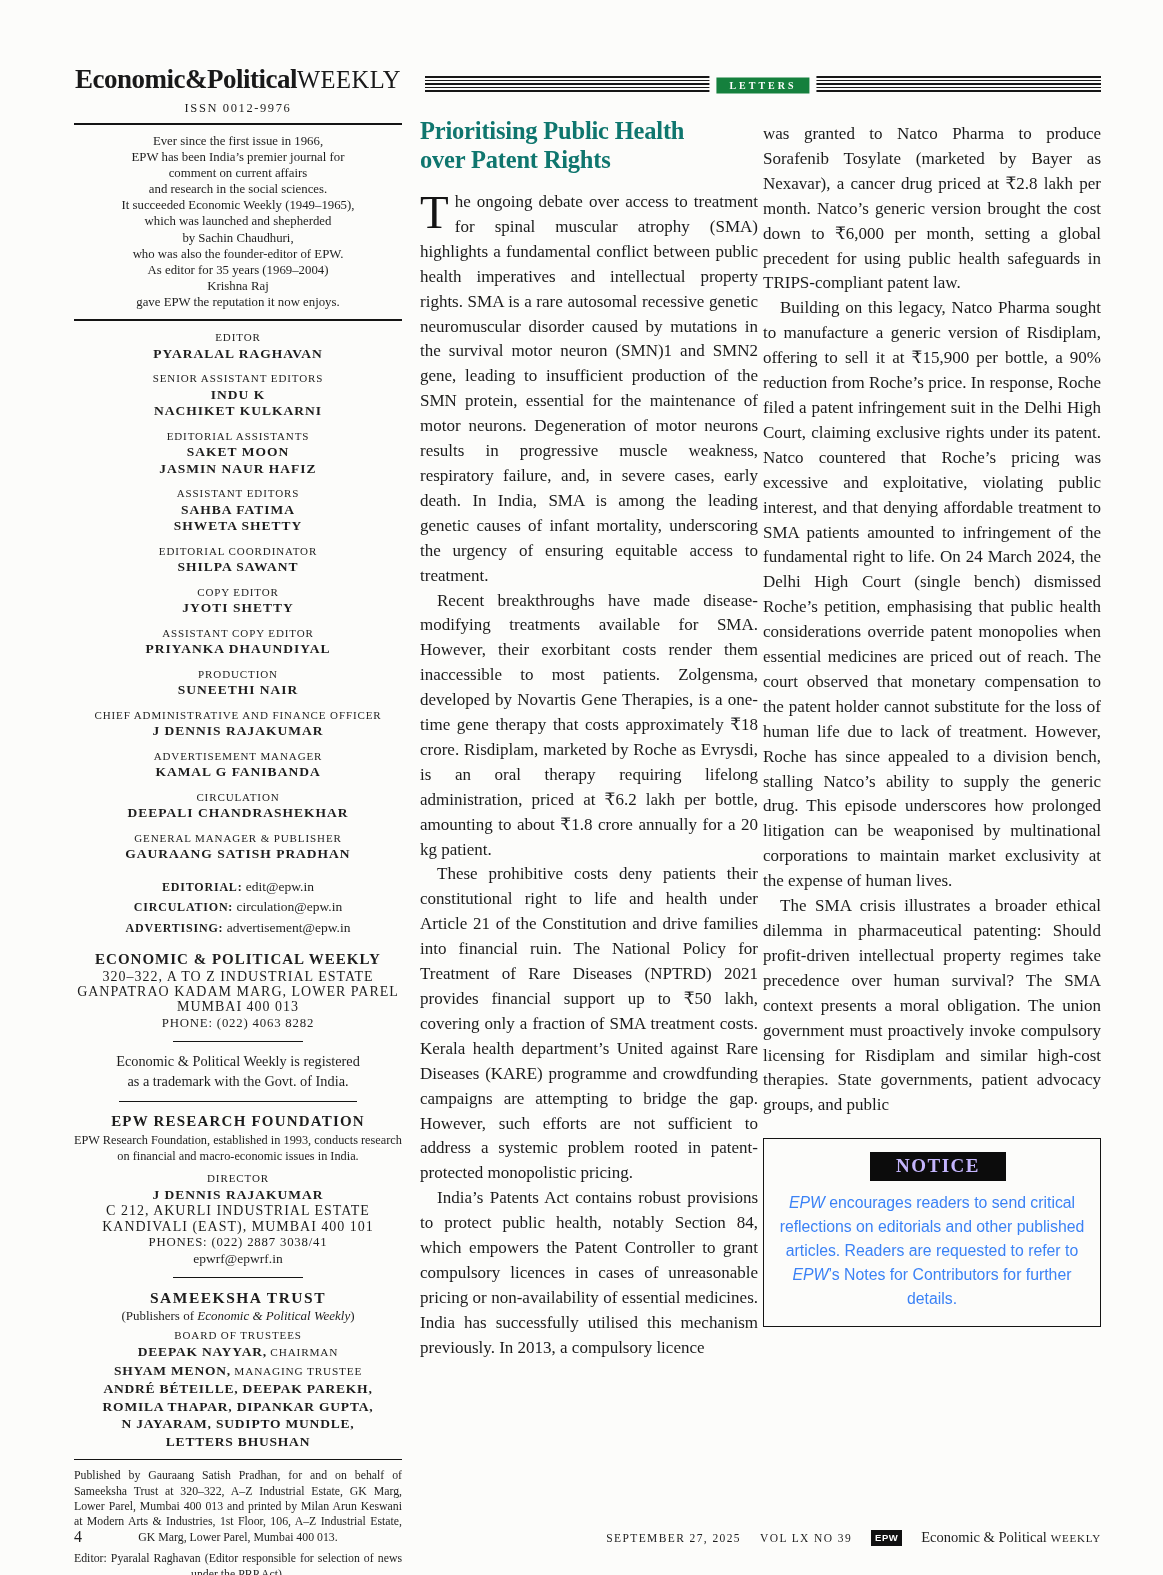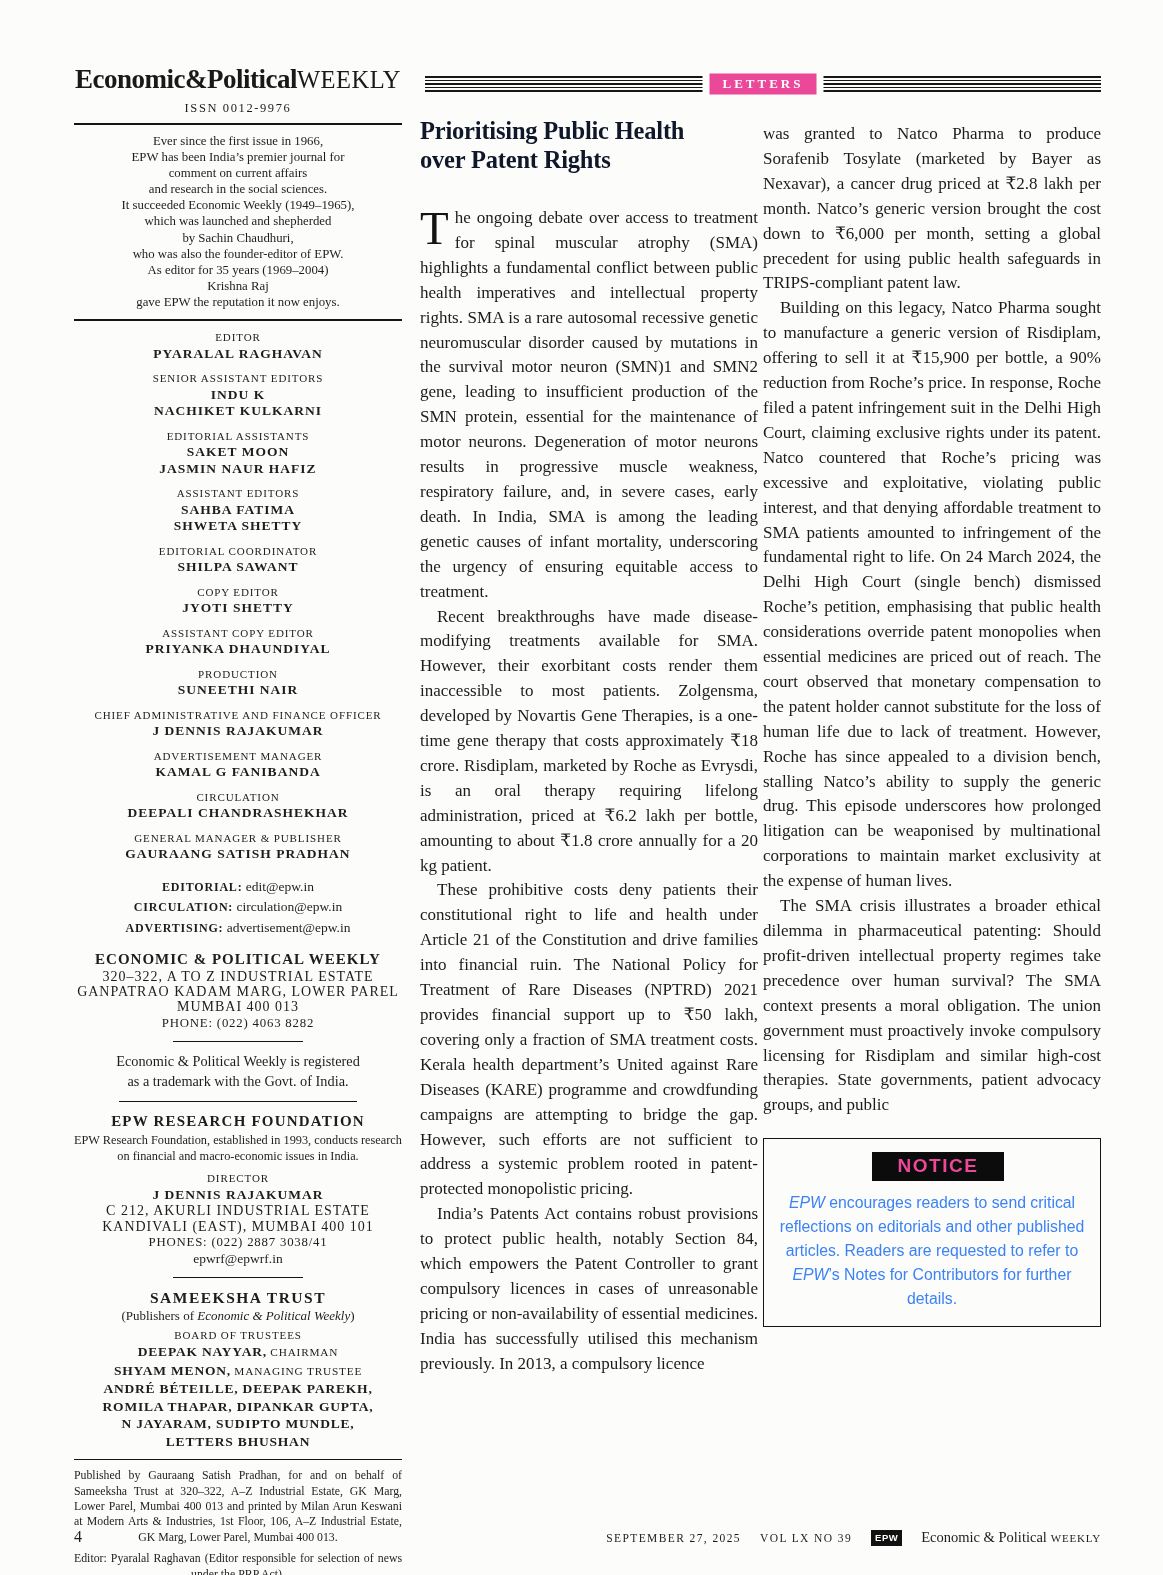--- a/index.html
+++ b/index.html
@@ -44,36 +44,36 @@
   .trustee-role{font-size:11.3px;letter-spacing:0.8px;}
   .member-line{font-size:13.5px;font-weight:700;letter-spacing:0.8px;line-height:17.5px;}
   .imprint{margin-top:6px;}
   .imprint p{margin:0 0 6px;font-size:11.8px;line-height:15.4px;text-align:justify;text-align-last:center;}
   
   .letters-banner{position:absolute;left:425px;top:76px;width:676px;height:16px;}
   .banner-lines{position:absolute;inset:0;
     background:repeating-linear-gradient(to bottom,#161616 0 1.7px,transparent 1.7px 3.57px);}
   .banner-label-wrap{position:absolute;left:50%;top:50%;transform:translate(-50%,-50%);
     background:#fcfcfa;padding:0 7px;}
-  .banner-label{display:inline-block;background:#ec4899;color:#fff;
-    font-weight:700;font-size:13px;letter-spacing:3px;padding:2px 13px 3px;}
+  .banner-label{display:inline-block;background:#15803d;color:#fff;
+    font-weight:700;font-size:10px;letter-spacing:3px;padding:2px 13px 3px;}
   
   .col{position:absolute;width:338px;}
   .col1{left:420px;top:116px;}
   .col2{left:763px;top:122px;}
   .title{font-size:24.5px;font-weight:700;line-height:29px;letter-spacing:-0.2px;
-    margin:0 0 32px;color:#0f172a;}
+    margin:0 0 16px;color:#0f766e;}
   .body{margin:0;font-size:17px;line-height:24.9px;text-align:justify;color:#1b1b1b;}
   .body.ind{text-indent:17px;}
   .dropcap::first-letter{float:left;font-size:47px;line-height:39px;padding:3px 6px 0 0;color:#141414;}
   
   .notice{margin-top:20px;border:1.5px solid #141414;padding:13px 10px 15px;text-align:center;}
   .notice-head{margin-bottom:10px;}
-  .notice-title{display:inline-block;background:#0c0c0c;color:#ec4899;
-    font-family:Liberation Sans, sans-serif;
+  .notice-title{display:inline-block;background:#0c0c0c;color:#c4b5fd;
+    font-family:Liberation Serif, serif;
     font-weight:700;font-size:19px;letter-spacing:1.5px;padding:3px 26px 4px;margin-left:12px;}
   .notice-body{margin:0;font-family:"Liberation Sans","DejaVu Sans",sans-serif;
     font-size:15.8px;line-height:24px;color:#3b82f6;}
   .notice-body i{font-style:italic;}
   
   .footer{position:absolute;left:74px;top:1528px;width:1027px;
     display:flex;justify-content:space-between;align-items:baseline;}
   .pageno{font-size:16px;}
   .foot-right{display:flex;align-items:baseline;gap:19px;}
   .foot-caps{font-size:11.5px;letter-spacing:1.4px;}

